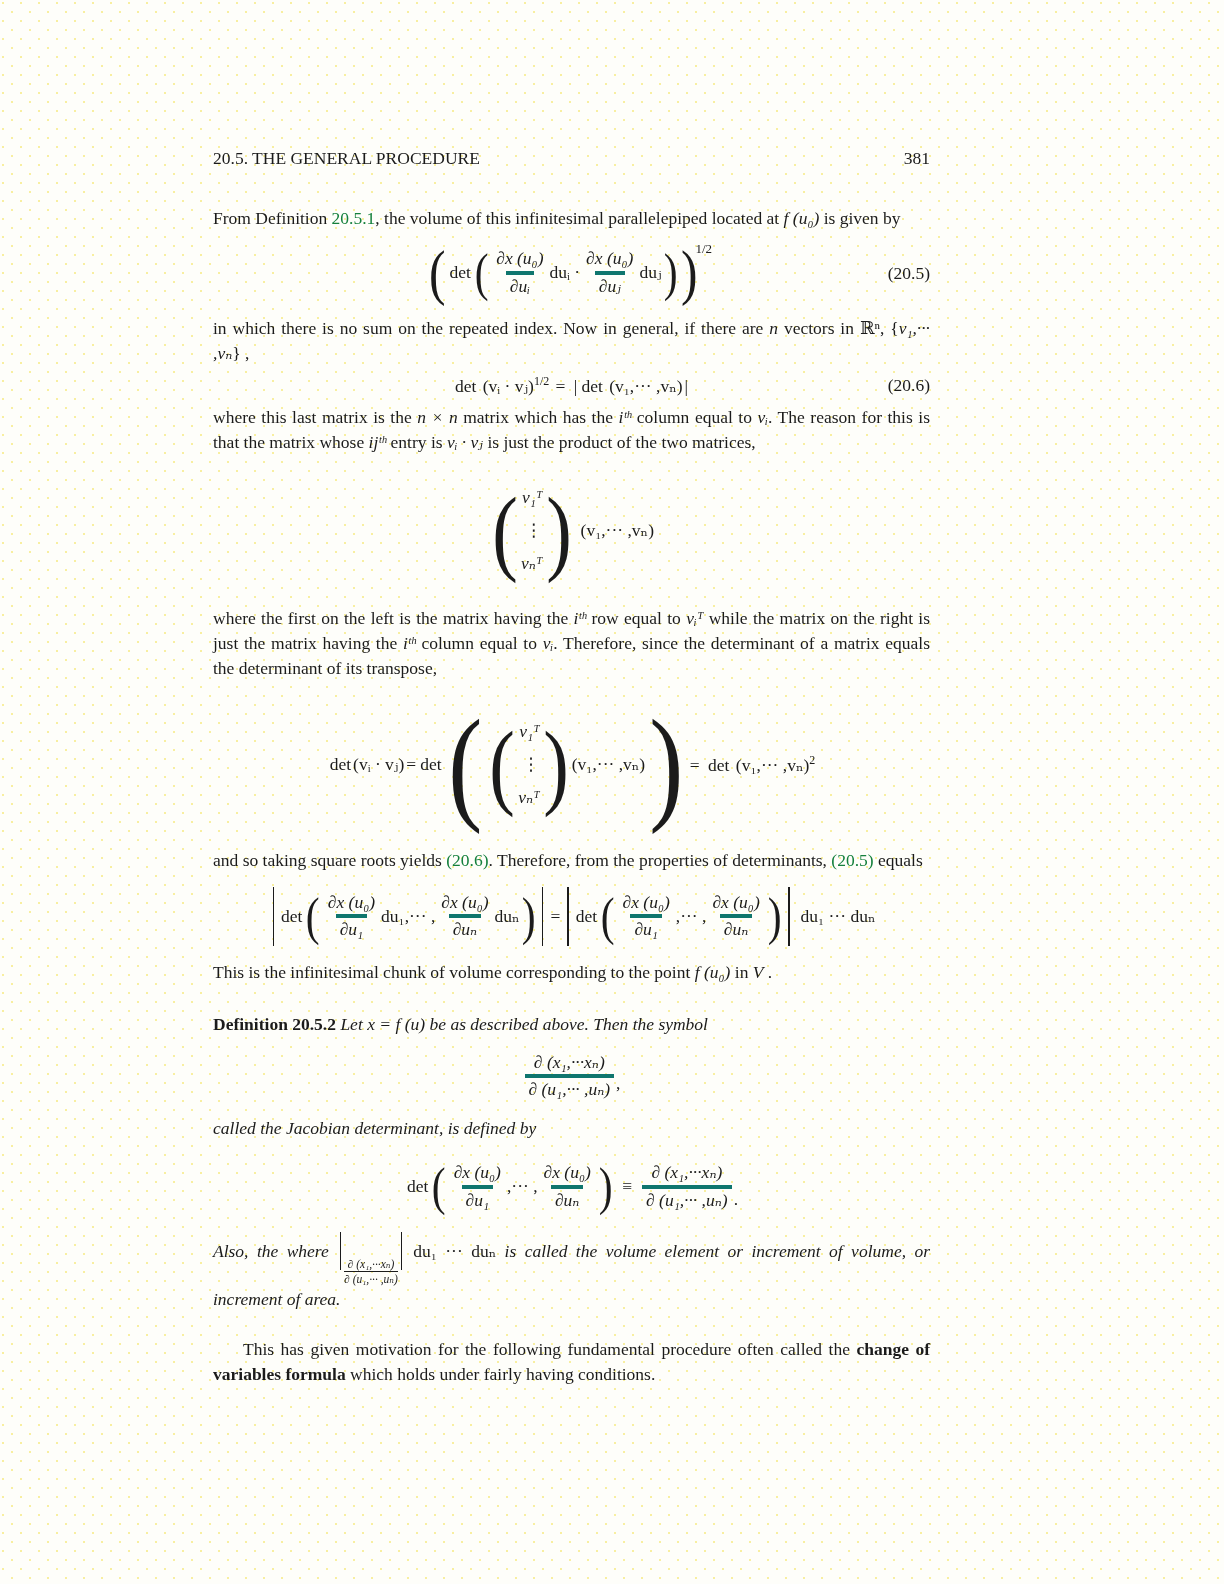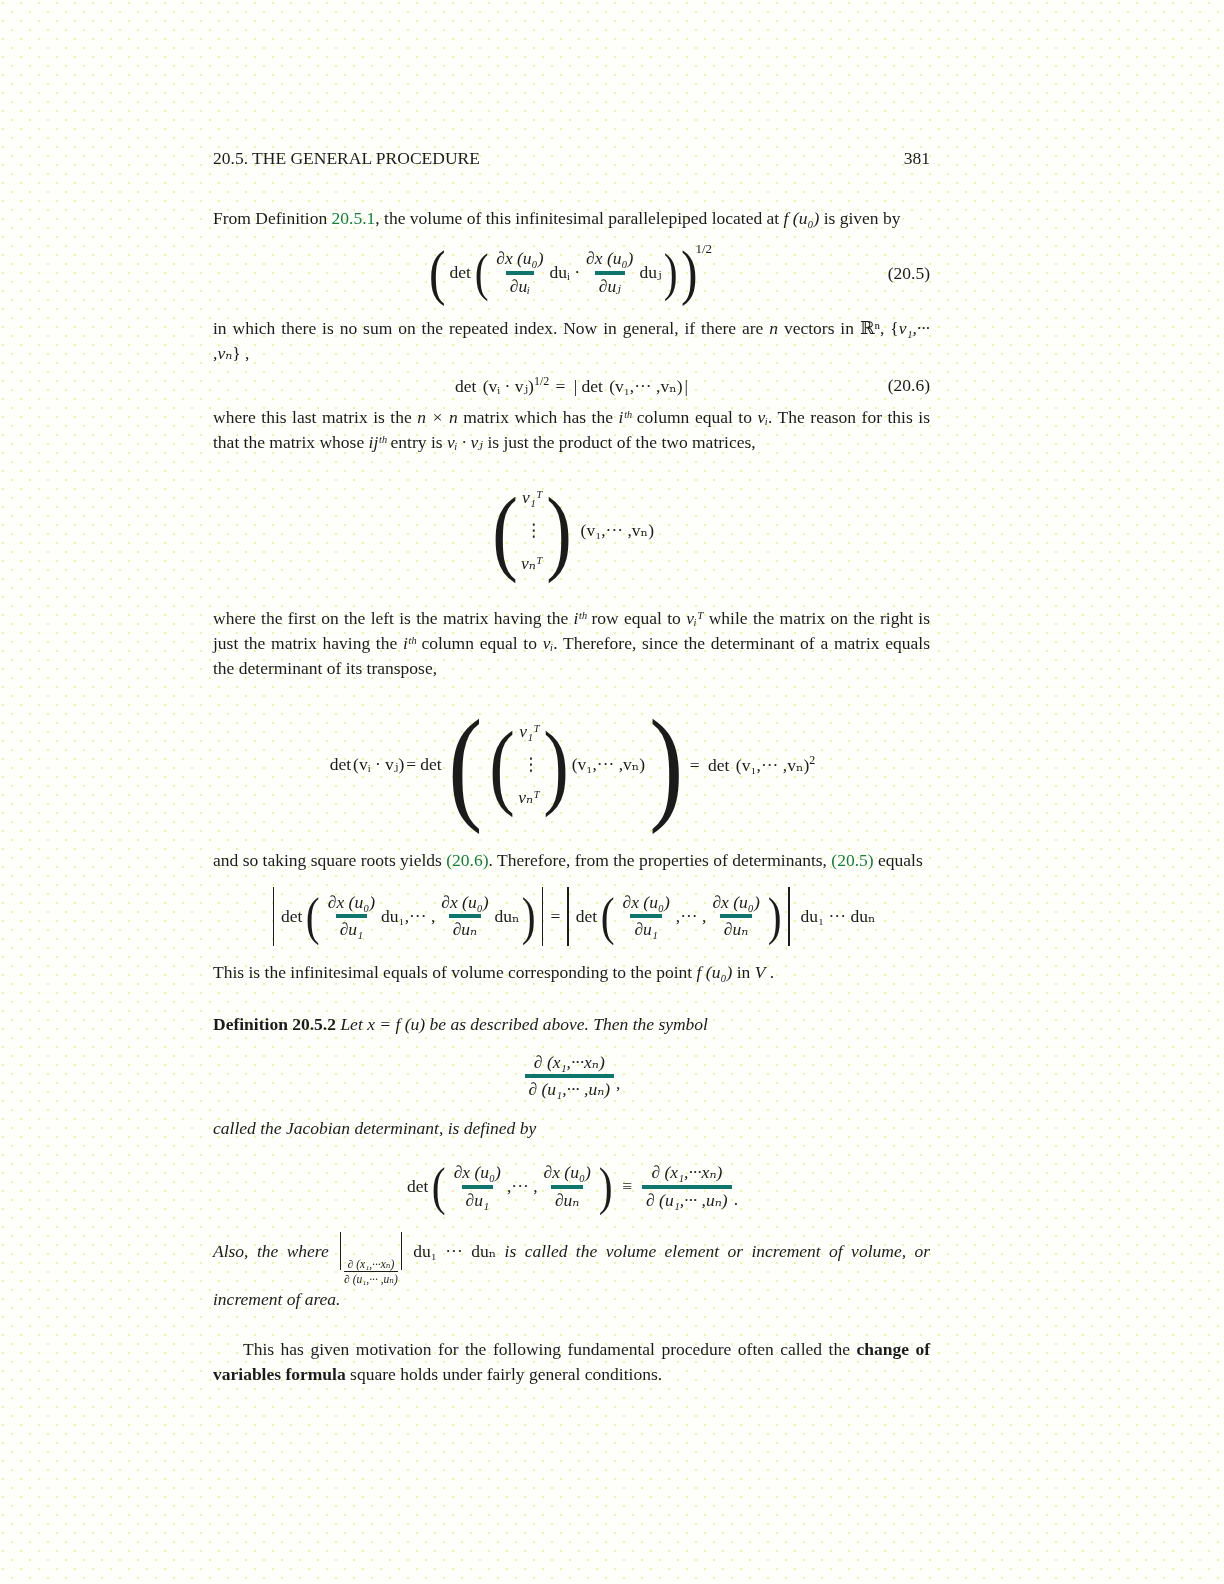--- a/index.html
+++ b/index.html
@@ -166,21 +166,21 @@
     <span class="m">,··· ,</span>
     <span class="frac">
       <span class="num">∂x (u₀)</span>
       <span class="den">∂uₙ</span>
     </span>
     <span class="bp bp-f">)</span>
     <span class="vbar"></span>
     <span class="m" style="margin-left:6px;">du₁ ··· duₙ</span>
   </div>
 
-  <p class="para sp-p6"><span>This is the infinitesimal equals of volume corresponding to the point </span><span class="bi">f (u₀)</span><span> in </span><span class="i">V</span><span> .</span></p>
+  <p class="para sp-p6"><span>This is the infinitesimal chunk of volume corresponding to the point </span><span class="bi">f (u₀)</span><span> in </span><span class="i">V</span><span> .</span></p>
 
   <p class="para sp-def"><span class="b">Definition 20.5.2</span><span>  </span><span class="i">Let </span><span class="bi">x</span><span class="i"> = </span><span class="bi">f (u)</span><span class="i"> be as described above. Then the symbol</span></p>
 
   <div class="eqrow sp-jac">
     <span class="frac">
       <span class="num">∂ (x₁,···xₙ)</span>
       <span class="den">∂ (u₁,··· ,uₙ)</span>
     </span>
     <span class="lowmark">,</span>
   </div>
@@ -208,15 +208,15 @@
     <span class="lowmark">.</span>
   </div>
 
   <p class="para sp-p8">
     <span class="i">Also, the where </span><span class="sbar"></span><span class="sfrac">
         <span class="num">∂ (x₁,···xₙ)</span>
         <span class="den">∂ (u₁,··· ,uₙ)</span>
       </span><span class="sbar"></span><span class="m"> du₁ ··· duₙ</span><span class="i"> is called the volume element or increment of volume, or increment of area.</span>
   </p>
 
-  <p class="para sp-p9"><span>This has given motivation for the following fundamental procedure often called the </span><span class="b">change of variables formula</span><span> square holds under fairly general conditions.</span></p>
+  <p class="para sp-p9"><span>This has given motivation for the following fundamental procedure often called the </span><span class="b">change of variables formula</span><span> which holds under fairly having conditions.</span></p>
 
 </div>
 
 </body></html>

